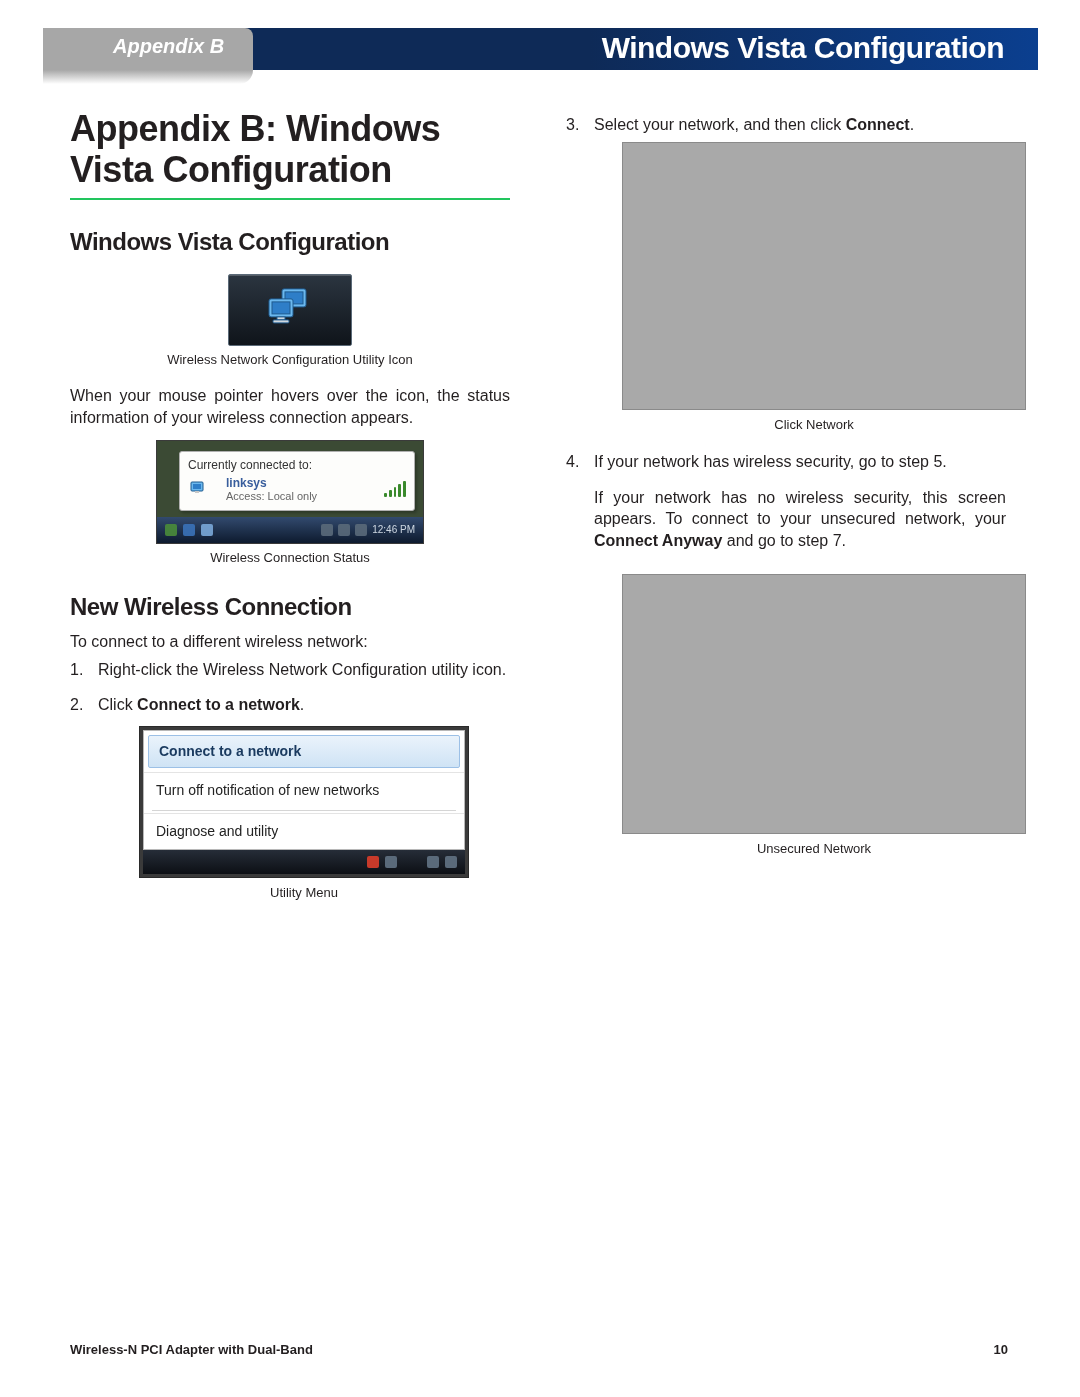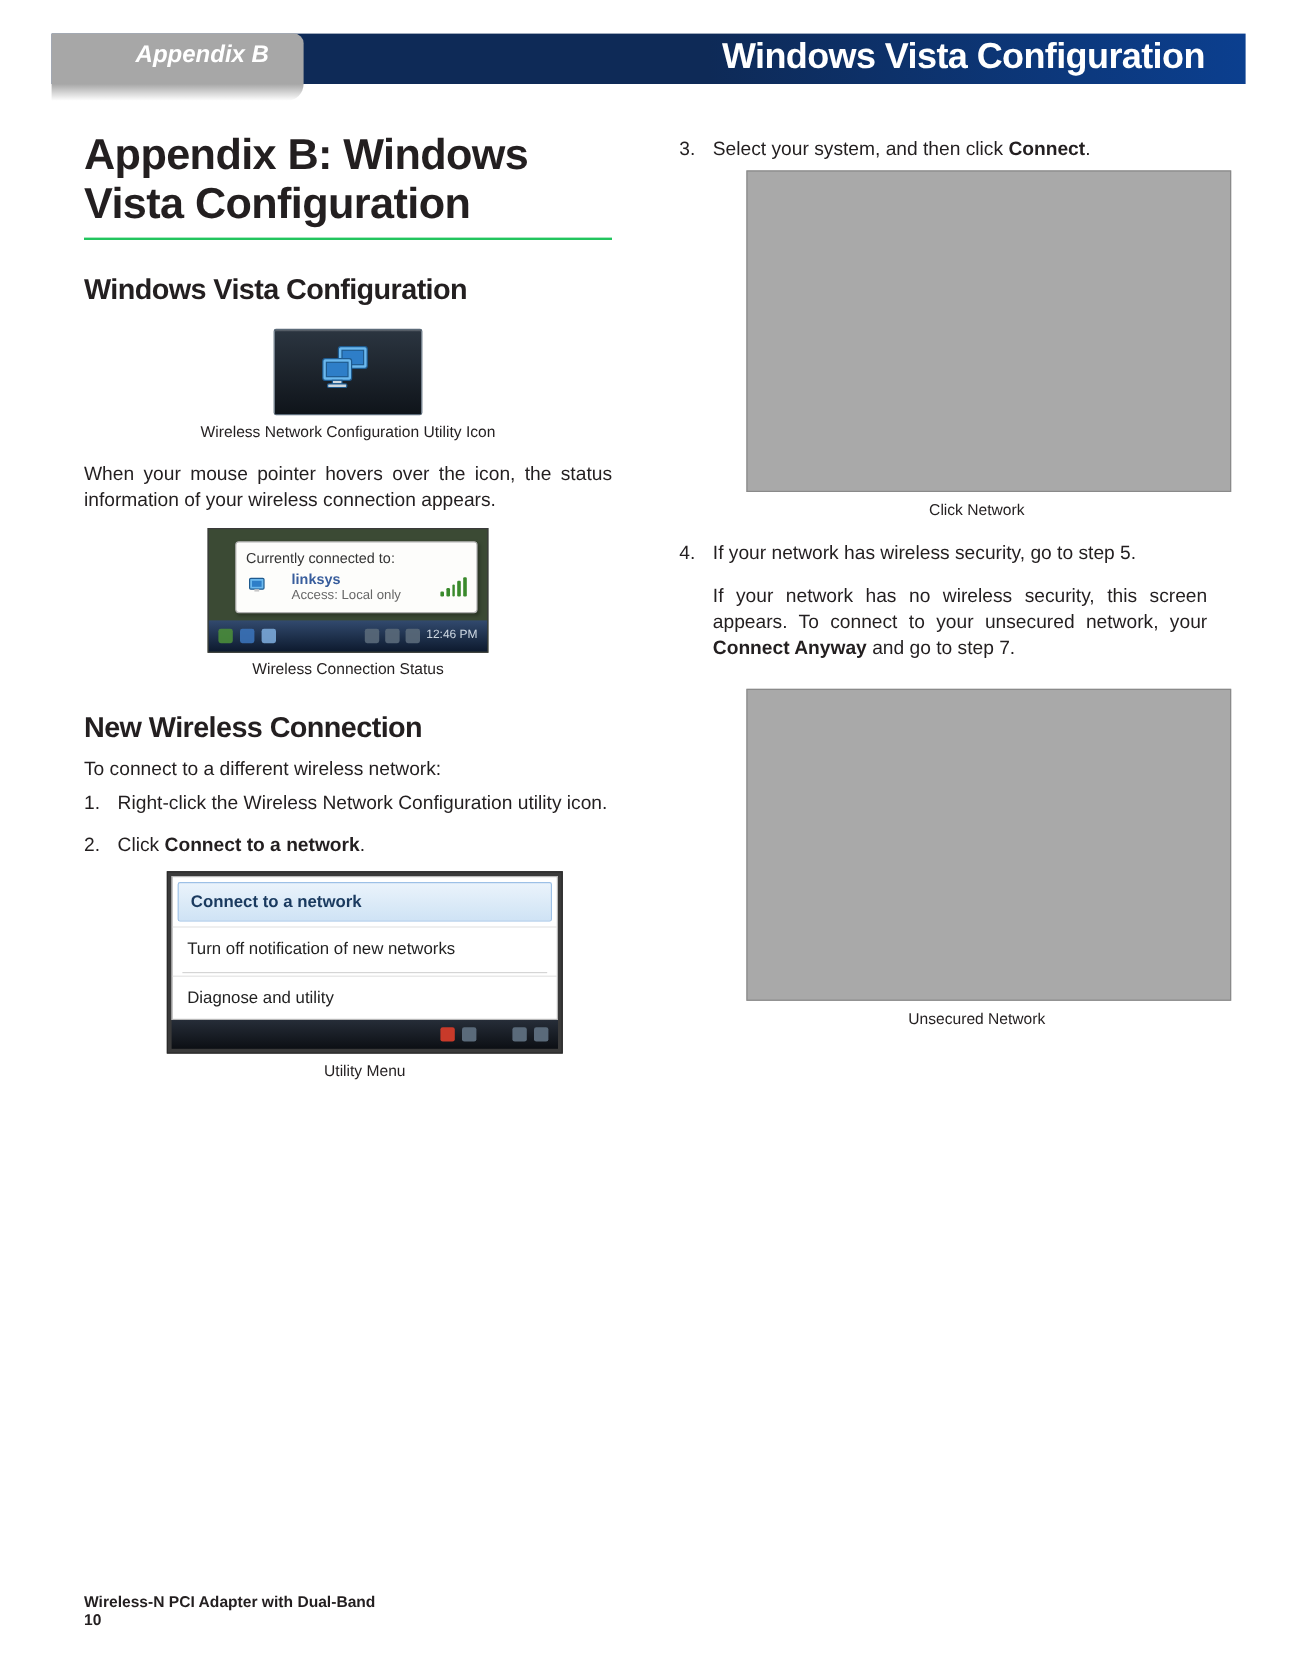--- a/index.html
+++ b/index.html
@@ -27,21 +27,21 @@
   ol.steps > li { counter-increment: step; position: relative; padding-left: 28px; font-size: 16px; line-height: 1.35; text-align: justify; margin-bottom: 14px; }
   ol.steps > li::before { content: counter(step) "."; position: absolute; left: 0; top: 0; }
   .bold { font-weight: 700; }
 
   
   .fig-tray { width: 124px; height: 72px; margin: 18px auto 4px; background: linear-gradient(to bottom, #2b3540, #0f141a); border: 1px solid #5b6a78; border-radius: 2px; position: relative; box-shadow: inset 0 1px 0 rgba(255,255,255,0.2); }
   .fig-tray .monitors { position: absolute; left: 50%; top: 50%; transform: translate(-50%, -55%); }
   .fig-tray .monitors svg { display: block; }
 
   
-  .fig-status { width: 234px; margin: 12px auto 4px; border: 1px solid #3a3a3a; background: #3b4a34; }
+  .fig-status { width: 268px; margin: 12px auto 4px; border: 1px solid #3a3a3a; background: #3b4a34; }
   .fig-status .tooltip { margin: 10px 8px 6px 22px; background: #fdfdfb; border: 1px solid #b0b0b0; border-radius: 3px; padding: 6px 8px 8px 8px; font-size: 12px; color: #333; box-shadow: 2px 2px 3px rgba(0,0,0,0.25); }
   .fig-status .tooltip .hdr { margin-bottom: 4px; }
   .fig-status .tooltip .row { display: flex; align-items: center; gap: 18px; }
   .fig-status .tooltip .mon-ic { width: 20px; height: 18px; }
   .fig-status .tooltip .net-name { color: #385d9c; font-weight: 600; }
   .fig-status .tooltip .access { color: #666; font-size: 11px; }
   .fig-status .tooltip .bars { width: 22px; height: 16px; display: flex; align-items: flex-end; gap: 2px; }
   .fig-status .tooltip .bars span { width: 3px; background: #3a8a2c; border-radius: 1px; }
   .fig-status .taskbar { height: 26px; background: linear-gradient(to bottom, #324a6e, #0d1a2e); display: flex; align-items: center; justify-content: space-between; padding: 0 8px; font-size: 10px; color: #dce4ef; }
   .fig-status .taskbar .icons { display: flex; gap: 6px; opacity: 0.9; }
@@ -54,21 +54,21 @@
   .fig-menu .menu .item:first-child { border-top: none; font-weight: 700; background: linear-gradient(to bottom, #eaf3fb, #cfe3f5); border: 1px solid #9cc0e6; color: #1a3a5f; border-radius: 2px; margin: 4px; padding: 6px 10px; }
   .fig-menu .menu hr { border: none; border-top: 1px solid #d5d5d5; margin: 2px 8px; }
   .fig-menu .tasktray { height: 24px; background: linear-gradient(to bottom, #262d38, #0c0f14); display: flex; align-items: center; justify-content: flex-end; gap: 6px; padding: 0 8px; }
   .fig-menu .tasktray span { width: 12px; height: 12px; border-radius: 2px; display: inline-block; }
 
   
   .placeholder-box { width: 404px; height: 268px; background: #a9a9a9; border: 1px solid #8a8a8a; margin: 6px 0 4px 28px; }
   .placeholder-box.tall { height: 260px; }
 
   
-  .footer { position: absolute; left: 70px; right: 72px; bottom: 40px; display: flex; justify-content: space-between; font-size: 13px; font-weight: 700; color: #231f20; flex-direction: column; }
+  .footer { position: absolute; left: 70px; right: 72px; bottom: 40px; display: flex; justify-content: space-between; font-size: 13px; font-weight: 700; color: #231f20; }
 </style>
 </head>
 <body>
 
 <div class="page">
 
   <div class="header-band">
     <div class="header-blue"></div>
     <div class="header-grey-tab"></div>
     <div class="header-grey-tail"></div>
@@ -165,21 +165,21 @@
             </div>
           </div>
           <div class="caption">Utility Menu</div>
         </li>
       </ol>
     </div>
 
     <div class="col">
       <ol class="steps" start="3" style="counter-reset: step 2;">
         <li>
-          <span>Select your system, and then click </span><span class="bold">Connect</span><span>.</span>
+          <span>Select your network, and then click </span><span class="bold">Connect</span><span>.</span>
           <div class="placeholder-box"></div>
           <div class="caption" style="margin-left:28px">Click Network</div>
         </li>
         <li>
           <div style="margin-bottom:14px">If your network has wireless security, go to step 5.</div>
           <div>
             <span>If your network has no wireless security, this screen appears. To connect to your unsecured network, your </span><span class="bold">Connect Anyway</span><span> and go to step 7.</span>
           </div>
           <div class="placeholder-box tall" style="margin-top:22px"></div>
           <div class="caption" style="margin-left:28px">Unsecured Network</div>

